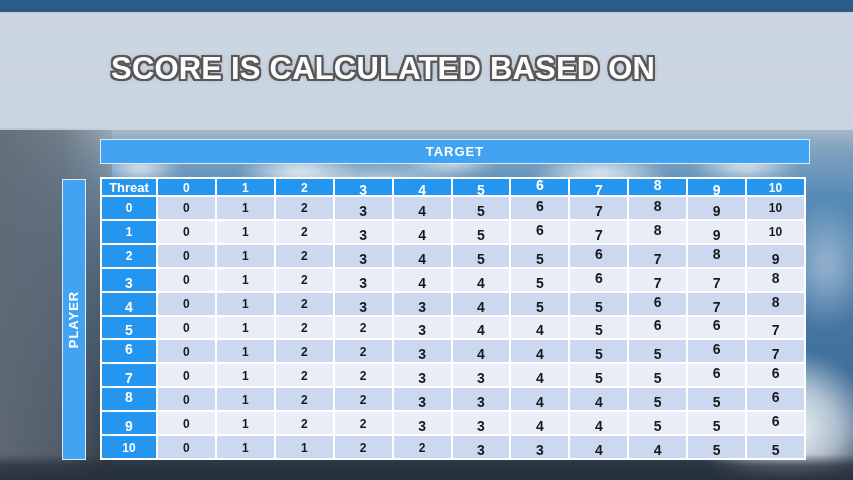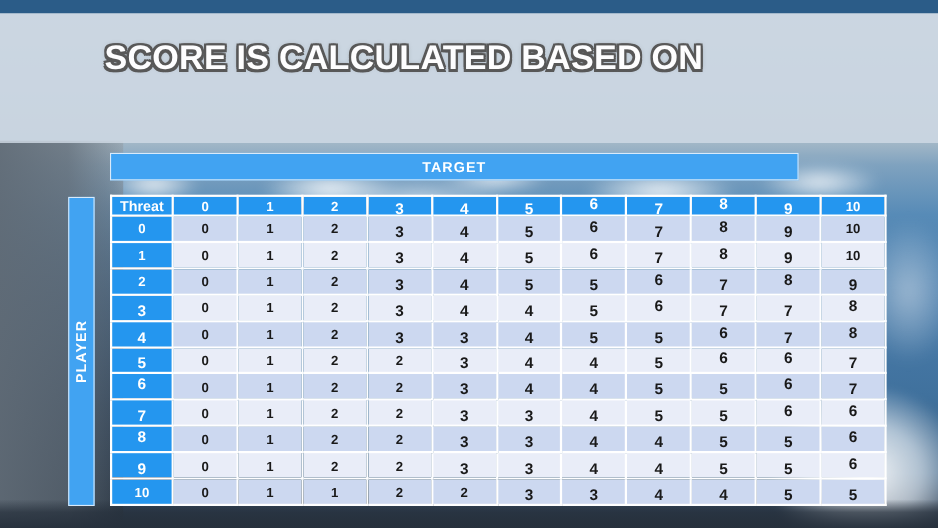--- a/index.html
+++ b/index.html
@@ -50,34 +50,34 @@
     position:absolute; left:0; right:0; bottom:0; height:26px;
     background:linear-gradient(to top, rgba(38,48,60,.96), rgba(38,48,60,.75) 55%, rgba(38,48,60,0));
   }
 
   
   .title-band {
     position:absolute; left:0; top:12px; width:100%; height:118px;
     background:rgba(209,219,229,0.82);
   }
   .title {
-    position:absolute; left:95px; top:22px; margin:0;
+    position:absolute; left:95px; top:22px; margin:16px;
     font-size:31px; font-weight:bold; line-height:1.22;
     letter-spacing:0.2px; color:#fdfdfe;
     text-shadow:
       -2px -2px 0 #585858, 2px -2px 0 #585858,
       -2px  2px 0 #585858, 2px  2px 0 #585858,
       -2px  0   0 #585858, 2px  0   0 #585858,
        0   -2px 0 #585858, 0    2px 0 #585858,
        0    0   5px rgba(70,70,70,.55);
   }
 
   
   .target-bar {
-    position:absolute; left:100px; top:139px; width:626px; height:25px;
+    position:absolute; left:100px; top:139px; width:710px; height:25px;
     box-sizing:border-box; background:#41a3f2; border:1px solid #d9eafa;
     display:flex; align-items:center; justify-content:center;
     color:#fff; font-size:13px; font-weight:bold; letter-spacing:1px;
   }
   .player-bar {
     position:absolute; left:62px; top:179px; width:24px; height:281px;
     box-sizing:border-box; background:#41a3f2; border:1px solid #d9eafa;
     display:flex; align-items:center; justify-content:center;
     color:#fff; font-size:13px; font-weight:bold; letter-spacing:1px;
   }

